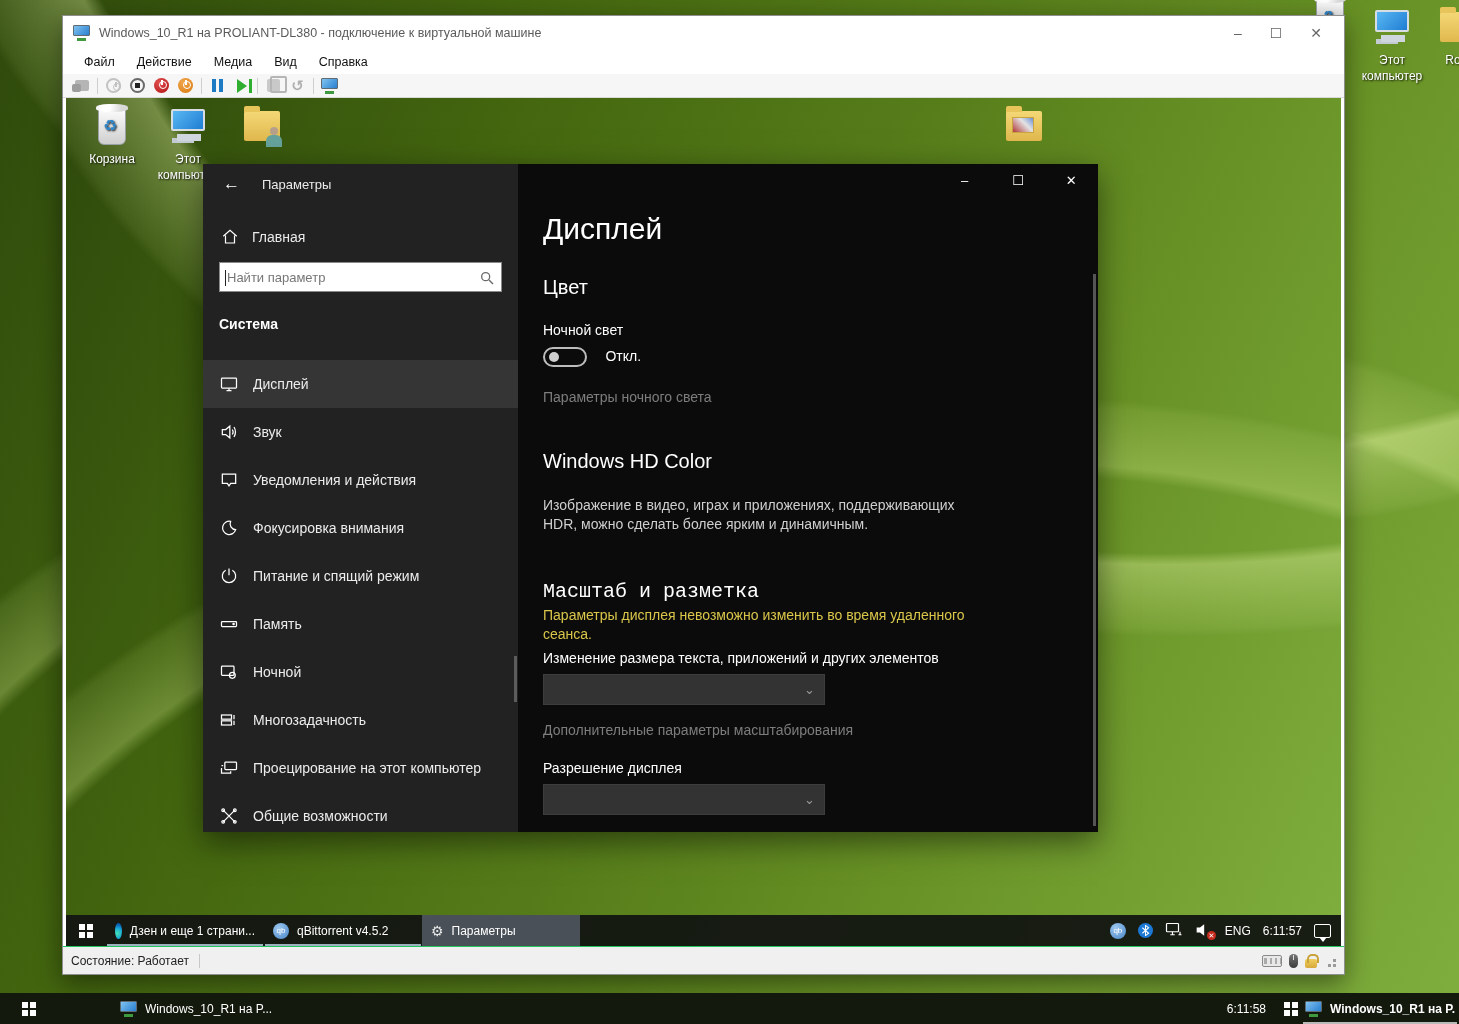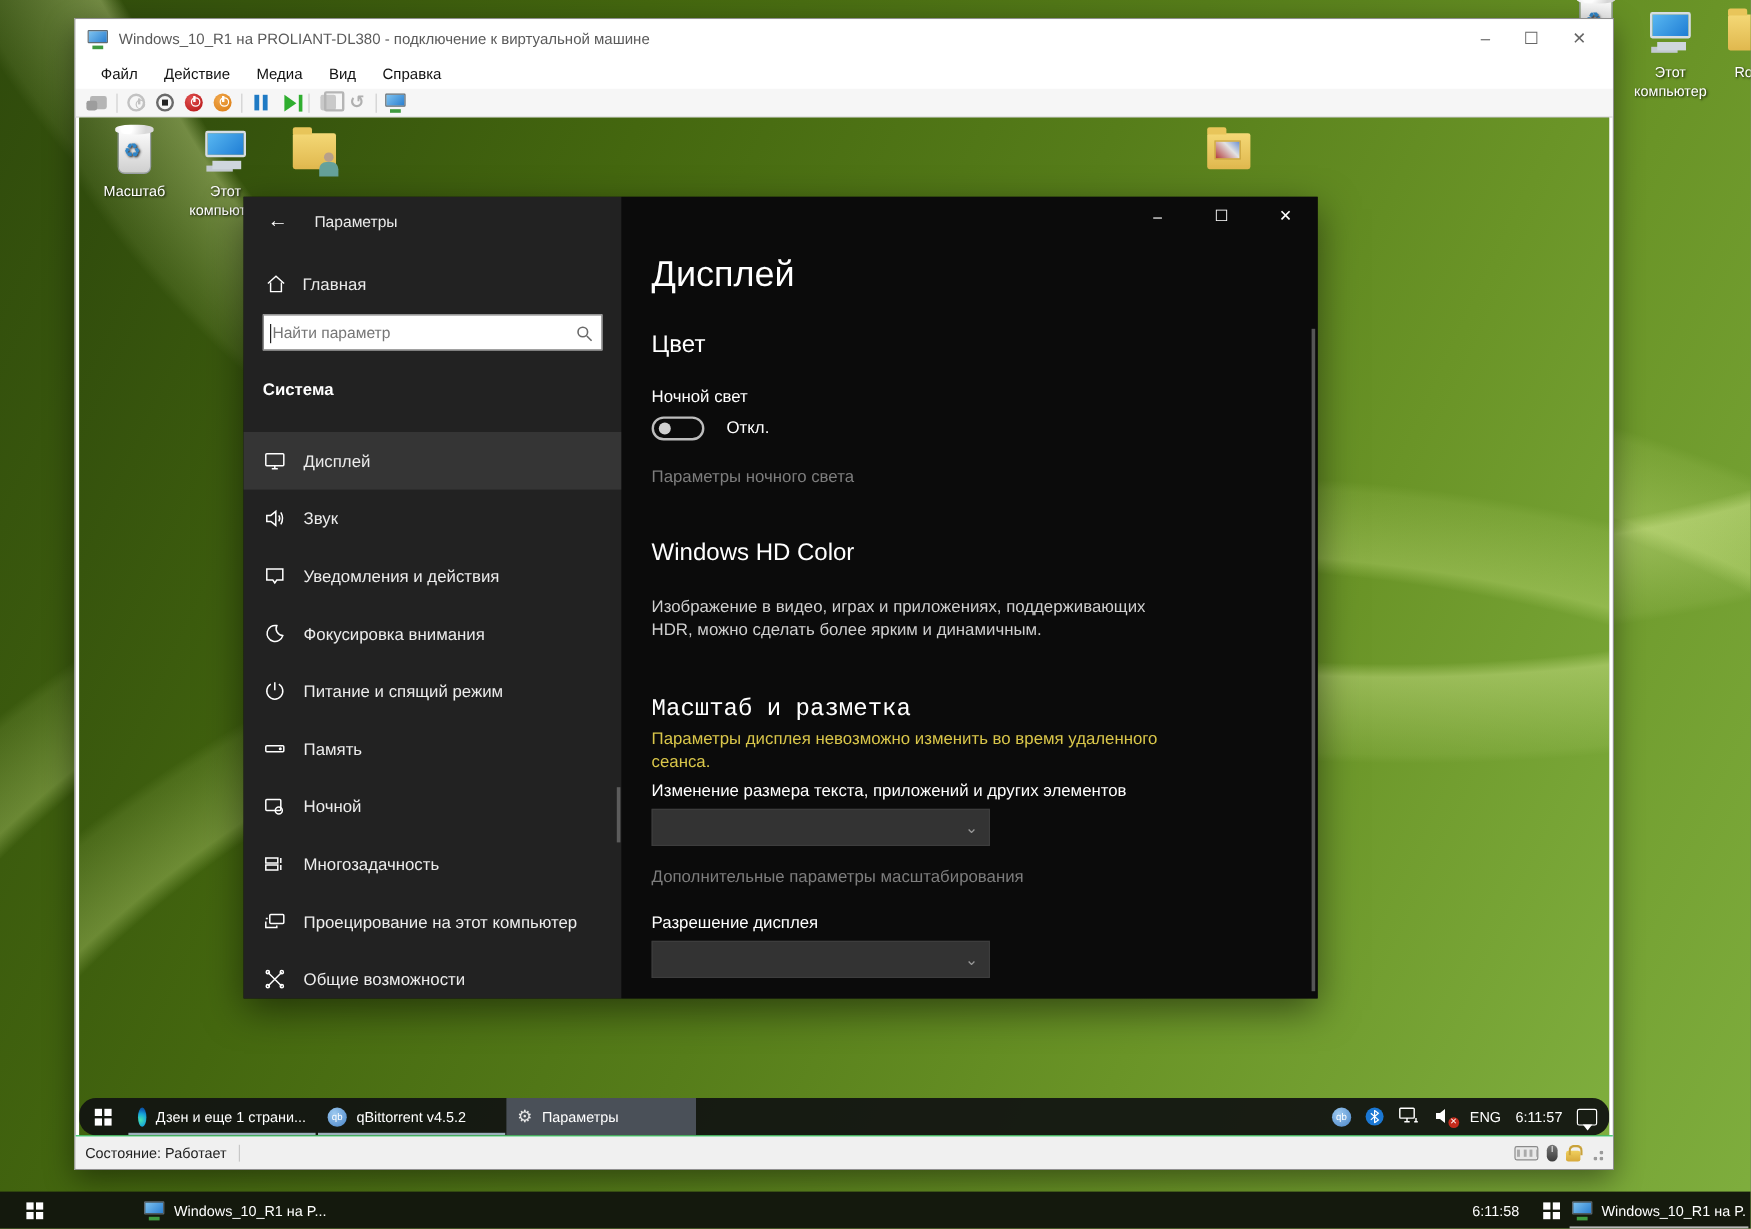--- a/index.html
+++ b/index.html
@@ -121,21 +121,21 @@
   .dim { color:#7d7d7d; font-size:14px; }
   .toggle { width:44px; height:20px; border:2px solid #bdbdbd; border-radius:10px; position:relative; display:inline-block; vertical-align:middle; }
   .toggle .knob { position:absolute; left:4px; top:3px; width:10px; height:10px; border-radius:50%; background:#cfcfcf; }
   .warn { font-size:14px; color:#d9c64a; line-height:1.35; }
   .drop { width:282px; height:31px; background:#333333; border:1px solid #3d3d3d; position:relative; }
   .drop .chev { position:absolute; right:9px; top:7px; color:#9a9a9a; font-size:13px; }
   .ct-scroll { position:absolute; right:2px; top:110px; width:3px; height:552px; background:#555; }
 
   
   .gtaskbar { position:absolute; left:0; bottom:0; width:100%; height:31px; background:rgba(18,20,18,.94);
-    display:flex; align-items:center; color:#fff; font-size:12px;border-radius:14px; }
+    display:flex; align-items:center; color:#fff; font-size:12px; }
   .startbtn { width:40px; height:31px; display:flex; align-items:center; justify-content:center; }
   .winlogo { width:14px; height:14px; display:grid; grid-template-columns:6px 6px; grid-template-rows:6px 6px; gap:2px; }
   .winlogo i { background:#fff; }
   .tbtn { height:31px; width:158px; display:flex; align-items:center; gap:8px; padding:0 9px; position:relative; white-space:nowrap; overflow:hidden; }
   .tbtn .ul { position:absolute; left:1px; right:1px; bottom:0; height:2px; background:#9db0bd; }
   .tbtn.active { background:#4a5058; }
   .edge-ico { width:16px; height:16px; border-radius:50%; background:radial-gradient(circle at 30% 65%,#46e3b0 0%,#18a7d8 45%,#0b63b8 75%,#0a4a95 100%); }
   .qb-ico { width:16px; height:16px; border-radius:50%; background:radial-gradient(circle at 35% 30%,#9cc8ef,#4a86c8); color:#fff; font-size:8px; display:flex; align-items:center; justify-content:center; }
   .gear { color:#e8e8e8; font-size:14px; }
   .tray { margin-left:auto; display:flex; align-items:center; gap:12px; padding-right:10px; }
@@ -250,21 +250,21 @@
     <div class="vm-viewport">
       <div class="wall">
           <div class="sw1"></div>
           <div class="sw2"></div>
         </div>
 
       <div class="dicon" style="left:8px; top:7px;">
         <div class="art">
             <div class="bin-art"></div>
           </div>
-        <div>Масштаб</div>
+        <div>Корзина</div>
       </div>
       <div class="dicon" style="left:84px; top:7px;">
         <div class="art">
             <div class="monitor-art"></div>
           </div>
         <div class="gicon-label2">Этот компьютер</div>
       </div>
       <div class="dicon" style="left:158px; top:7px;">
         <div class="art">
             <div class="folder"></div>
@@ -497,21 +497,21 @@
 
   <div class="htaskbar htb2">
     <div class="startbtn" style="width:46px;">
       <span class="winlogo">
           <i></i>
           <i></i>
           <i></i>
           <i></i>
         </span>
     </div>
-    <div class="happ" style="padding:0 4px;">
+    <div class="happ" style="padding:0 4px;font-weight:bold;">
       <span class="vmicon">
           <span class="scr"></span>
           <span class="base"></span>
         </span>
       <span>Windows_10_R1 на P.</span>
       <span class="ul"></span>
     </div>
   </div>
 
 </div>

